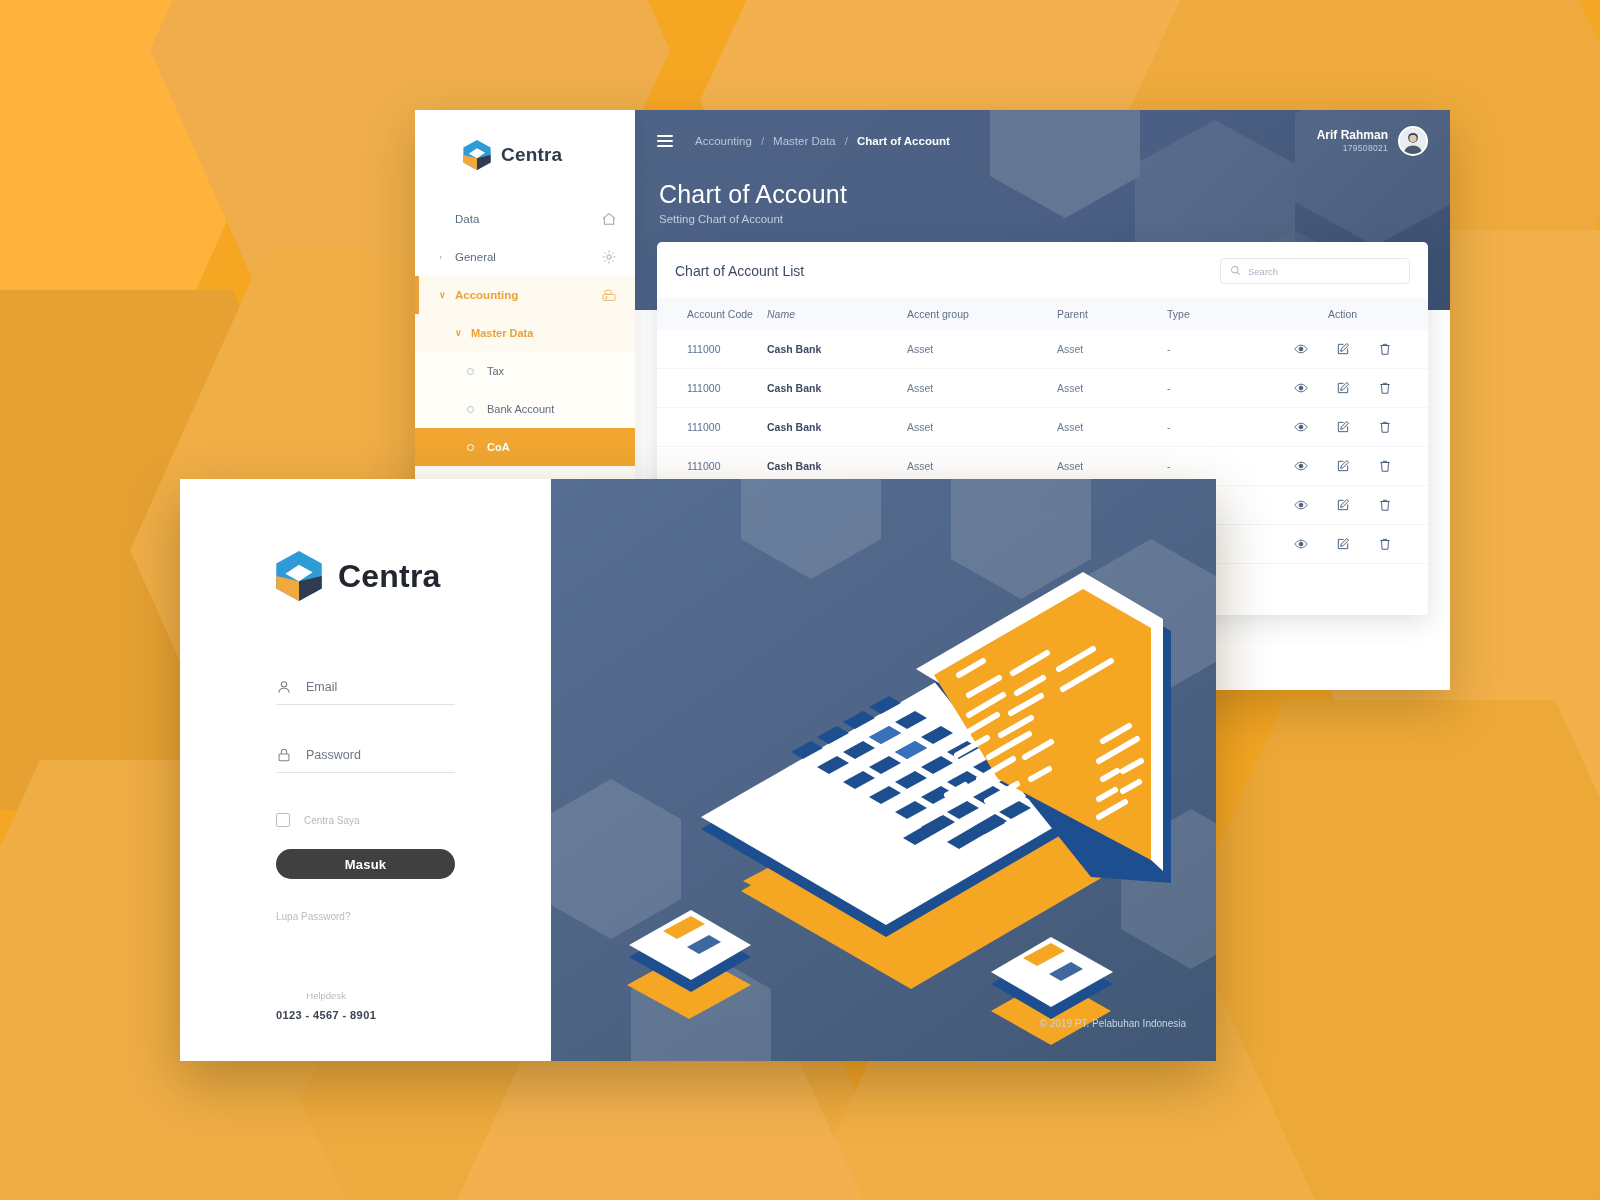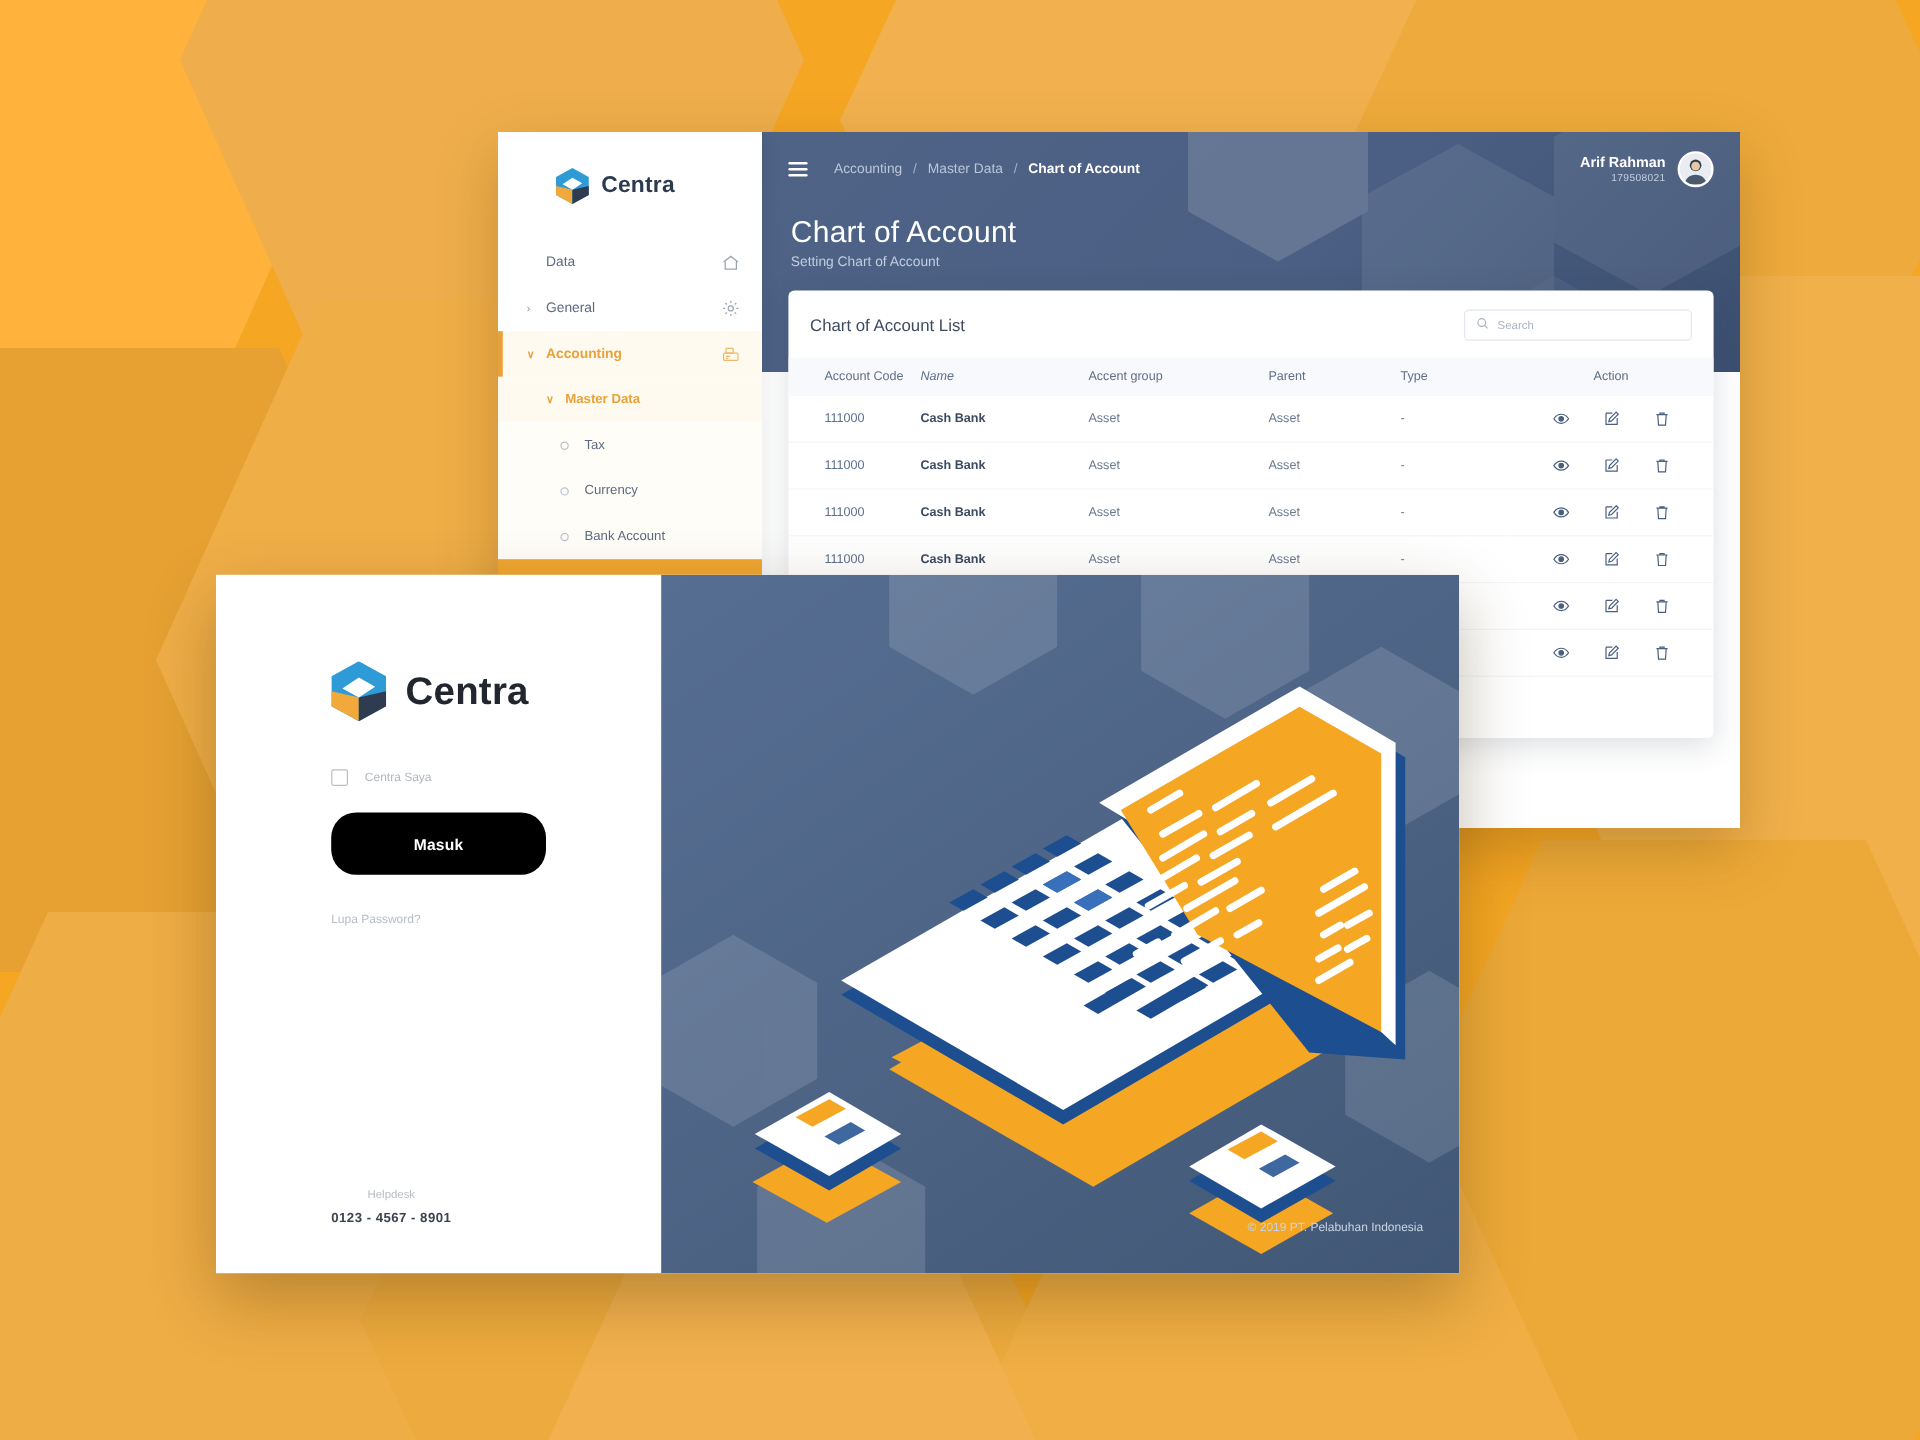--- a/index.html
+++ b/index.html
@@ -172,22 +172,22 @@
   }
   .field input::placeholder { color:#6d7682; }
   .fields { margin-top: 72px; }
   .field + .field { margin-top: 36px; }
 
   .remember { display:flex; align-items:center; gap: 14px; margin-top: 40px; }
   .cbox { width:14px; height:14px; border:1.4px solid #b9bec6; border-radius:2px; cursor:pointer; }
   .remember span { font-size: 10px; color:#b2b8c1; }
 
   .btn-masuk {
-    margin-top: 22px; width: 100%; height: 52px; border:none; border-radius: 21px;
-    background:#000000; color:#fff; font-size: 13px; font-weight:bold;
+    margin-top: 22px; width: 100%; height: 30px; border:none; border-radius: 21px;
+    background:#404040; color:#fff; font-size: 13px; font-weight:bold;
     font-family:"Liberation Sans", sans-serif; cursor:pointer; letter-spacing:.2px;
   }
   .forgot { margin-top: 32px; font-size: 10px; color:#b6bcc5; cursor:pointer; }
   .helpdesk { position:absolute; left: 96px; bottom: 40px; }
   .helpdesk .h-lbl { font-size: 9.5px; color:#b6bcc5;text-align:center; }
   .helpdesk .h-num { font-size: 11px; color:#3b4350; font-weight:bold; margin-top: 8px; letter-spacing:.4px; }
 
   .login-right {
     flex:1; position:relative; overflow:hidden;
     background: linear-gradient(145deg,#566e92 0%,#4e6587 45%,#415775 100%);
@@ -269,24 +269,20 @@
         </div>
 
         <div class="nav-row sub accent">
           <span class="caret" style="left:40px;color:#E9A23B;">∨</span>
           <span class="lbl">Master Data</span>
         </div>
 
         <div class="nav-row leaf">
           <span class="bullet"></span>
           <span class="lbl">Tax</span>
-        </div>
-        <div class="nav-row leaf">
-          <span class="bullet"></span>
-          <span class="lbl">Currency</span>
         </div>
         <div class="nav-row leaf">
           <span class="bullet"></span>
           <span class="lbl">Bank Account</span>
         </div>
         <div class="nav-row leaf active">
           <span class="bullet"></span>
           <span class="lbl">CoA</span>
         </div>
         <div class="nav-row leaf">
@@ -522,20 +518,40 @@
           <svg viewBox="0 0 60 66" width="100%" height="100%">
             <polygon points="30,0 60,16.5 60,49.5 30,66 0,49.5 0,16.5" fill="#2E9BD6"></polygon>
             <polygon points="0,33 0,49.5 30,66 30,40" fill="#F2A93B"></polygon>
             <polygon points="30,40 30,66 60,49.5 60,33" fill="#2F3B4E"></polygon>
             <polygon points="30,18 48,28 30,40 12,30" fill="#FFFFFF"></polygon>
           </svg>
         </span>
         <span class="brand-name">Centra</span>
       </div>
 
+      <div class="fields">
+        <div class="field">
+          <span class="fic">
+            <svg viewBox="0 0 24 24" fill="none" stroke="#7b8490" stroke-width="1.6">
+                <circle cx="12" cy="8" r="4"></circle>
+                <path d="M4.5 20.5c0-4.2 3.4-6.5 7.5-6.5s7.5 2.3 7.5 6.5"></path>
+              </svg>
+          </span>
+          <input type="text" placeholder="Email" style="">
+        </div>
+        <div class="field">
+          <span class="fic">
+            <svg viewBox="0 0 24 24" fill="none" stroke="#7b8490" stroke-width="1.6">
+                <rect x="4.5" y="10.5" width="15" height="10" rx="1.6"></rect>
+                <path d="M8 10.5V7.5a4 4 0 018 0v3"></path>
+              </svg>
+          </span>
+          <input type="password" placeholder="Password" style="">
+        </div>
+      </div>
 
       <div class="remember">
         <span class="cbox"></span>
         <span>Centra Saya</span>
       </div>
 
       <button class="btn-masuk">Masuk</button>
 
       <div class="forgot">Lupa Password?</div>
 

